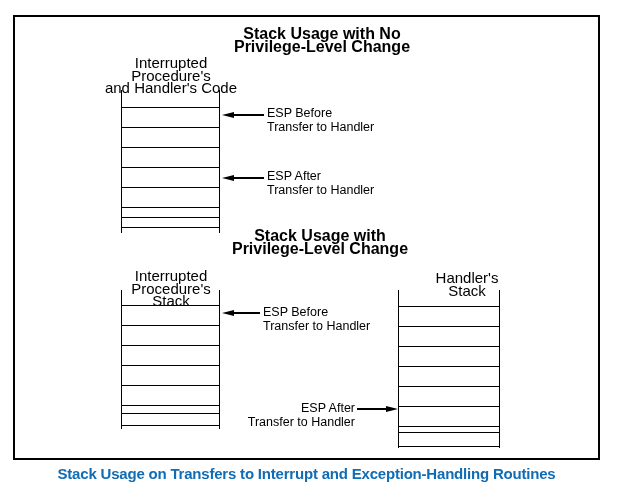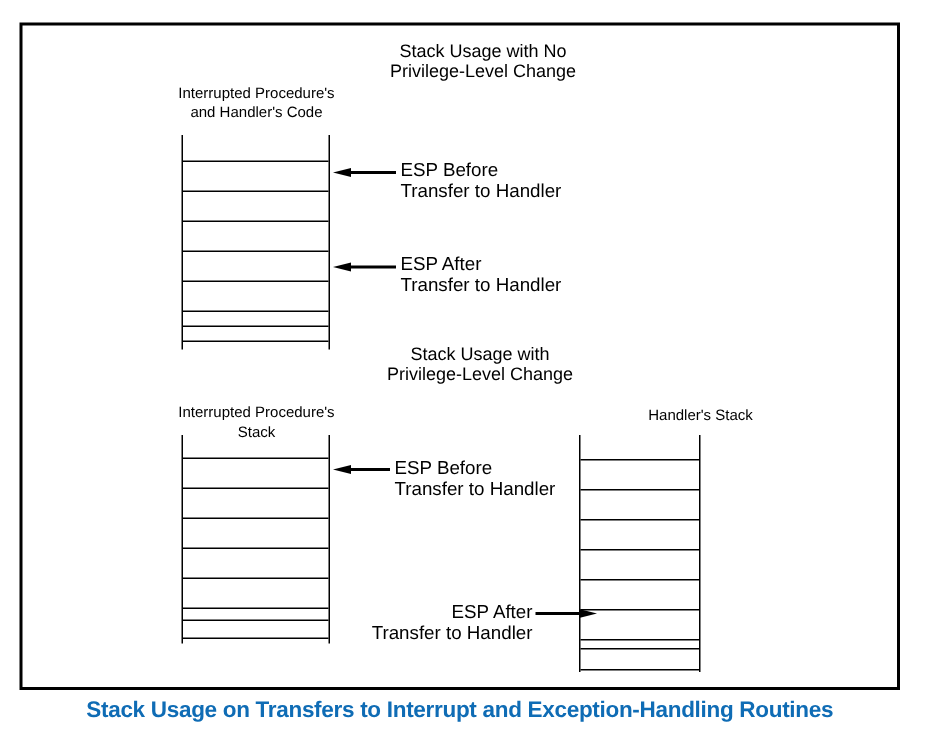--- a/index.html
+++ b/index.html
@@ -2,22 +2,22 @@
 <html><head>
 <meta charset="utf-8">
 <style>
   html,body{margin:0;padding:0;background:#ffffff;}
   #canvas{
     position:relative;width:627px;height:499px;background:#ffffff;overflow:hidden;
     font-family:"Liberation Sans",sans-serif;color:#000;
   }
   .abs{position:absolute;}
   .frame{border:2px solid #000;box-sizing:border-box;background:#fff;}
-  .title{font-weight:normal;font-size:12px;line-height:12.5px;text-align:center;}
-  .lbl{font-size:10px;line-height:12.5px;text-align:center;}
+  .title{font-weight:bold;font-size:16px;line-height:12.5px;text-align:center;}
+  .lbl{font-size:15px;line-height:12.5px;text-align:center;}
   .txt{font-size:12.5px;line-height:13.5px;}
   .txt-r{text-align:right;}
   .stack{border-left:1.5px solid #000;border-right:1.5px solid #000;box-sizing:border-box;}
   .rows{display:flex;flex-direction:column;border-bottom:1.5px solid #000;box-sizing:border-box;gap:19px;}
   .row{
     flex:1;border-top:1.5px solid #000;box-sizing:border-box;
     display:flex;align-items:center;justify-content:center;
     font-size:12.5px;line-height:12.5px;overflow:hidden;
   }
   .arrow{display:flex;align-items:center;}
@@ -104,21 +104,21 @@
     <div class="ah-left"></div>
     <div class="aline"></div>
   </div>
   <div class="abs txt" style="left:263px;top:306px;">
     <div>ESP Before</div>
     <div>Transfer to Handler</div>
   </div>
 
   <div class="abs lbl" style="left:417px;top:272px;width:100px;">Handler's Stack</div>
 
-  <div class="abs stack" style="left:386px;top:290px;width:81px;height:158px;">
+  <div class="abs stack" style="left:398px;top:290px;width:102px;height:158px;">
     <div class="rows" style="margin-top:16px;height:127px;">
 
     <div class="row"></div>
         <div class="row">SS</div>
         <div class="row">ESP</div>
         <div class="row">EFLAGS</div>
         <div class="row">CS</div>
         <div class="row">EIP</div>
         <div class="row">Error Code</div>
         <div class="row"></div>

